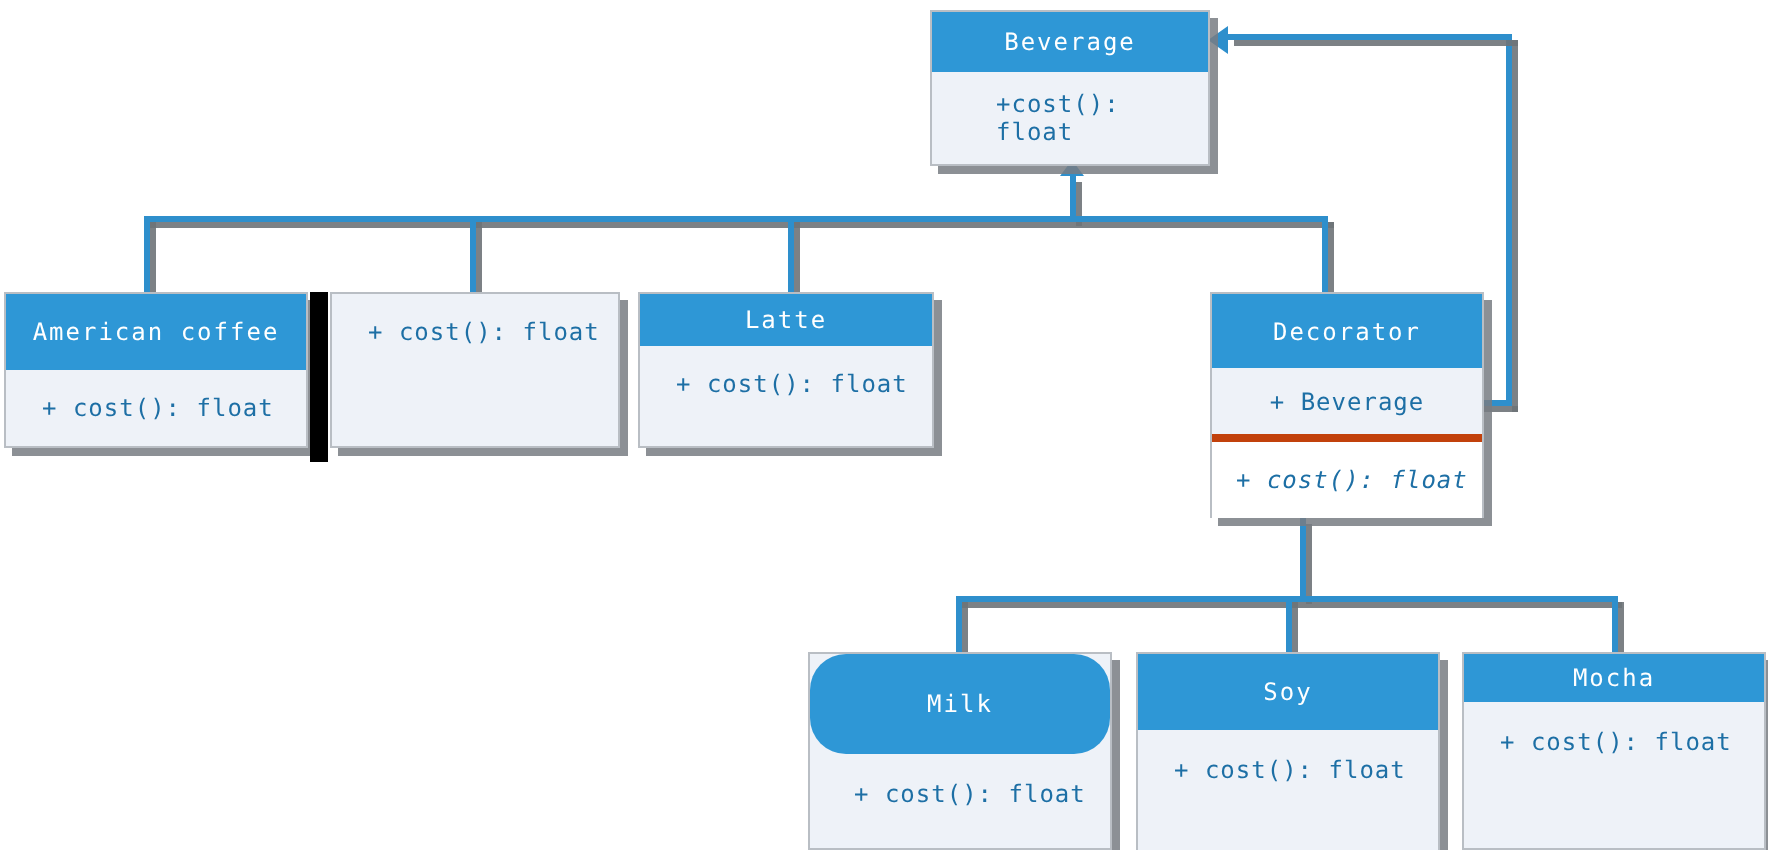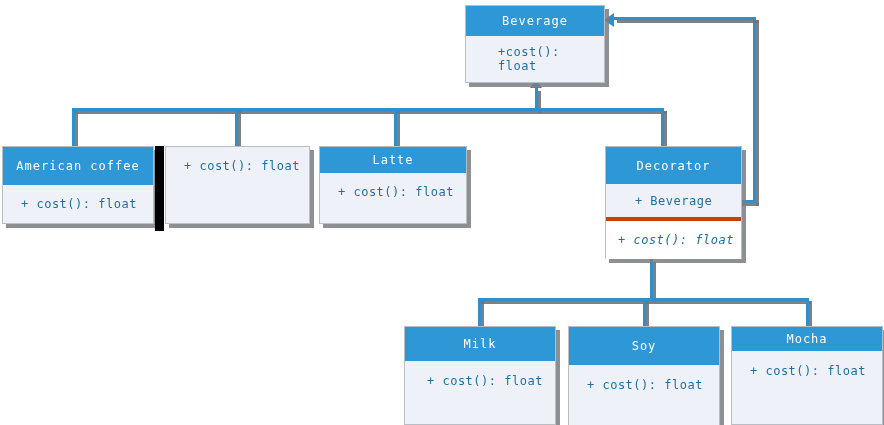--- a/index.html
+++ b/index.html
@@ -145,21 +145,21 @@
     <div class="uml-compartment" style="height:38px;">+ cost(): float</div>
   </div>
 
   <div class="uml-class" style="left:582px; top:146px; width:137px; height:113px;margin-left:23px;">
     <div class="uml-header" style="height:37px;">Decorator</div>
     <div class="uml-compartment sep centered" style="height:37px;">+   Beverage</div>
     <div class="uml-compartment italic" style="height:38px; padding-left:12px;">+ cost(): float</div>
   </div>
 
   <div class="uml-class" style="left:404px; top:326px; width:152px; height:99px;">
-    <div class="uml-header" style="height:34px;">Milk</div>
+    <div class="uml-header" style="height:50px;border-radius:18px;">Milk</div>
     <div class="uml-compartment" style="height:40px; padding-left:22px;">+ cost(): float</div>
   </div>
 
   <div class="uml-class" style="left:568px; top:326px; width:152px; height:114px;">
     <div class="uml-header" style="height:38px;">Soy</div>
     <div class="uml-compartment" style="height:40px;">+ cost(): float</div>
   </div>
 
   <div class="uml-class" style="left:731px; top:326px; width:152px; height:99px;">
     <div class="uml-header" style="height:24px;">Mocha</div>

